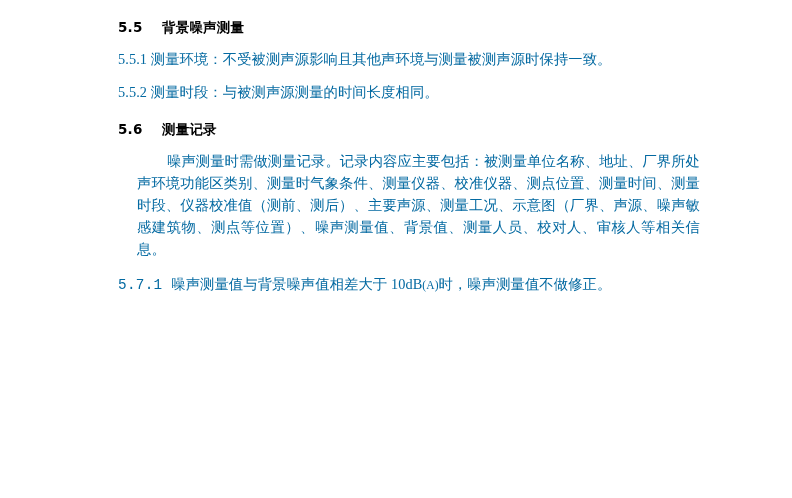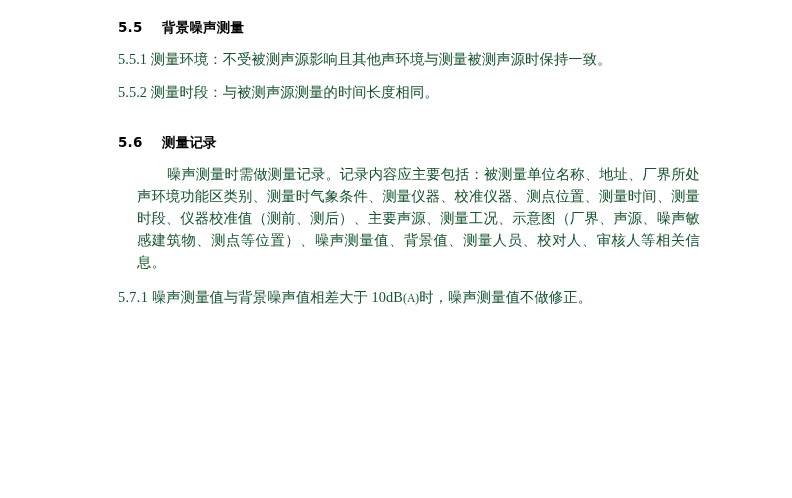--- a/index.html
+++ b/index.html
@@ -32,37 +32,38 @@
     letter-spacing: 0.2px;
   }
   .section-heading .num {
     display: inline-block;
     min-width: 44px;
   }
   .para {
     font-size: 14.3px;
     line-height: 1.55;
     margin: 0;
-    color: #14532d;
+    color: #0369a1;
     text-align: justify;
     letter-spacing: 0.1px;
   }
   .para .lead-num {
     letter-spacing: 0.3px;
+    font-family: Liberation Mono, monospace;
   }
   .indent-para {
     text-indent: 30px;
     margin-left: 19px;
   }
   .small-unit {
     font-size: 11.5px;
   }
   
   .sp-h1 { margin-top: 11px; }
-  .sp-h  { margin-top: 30px; }
+  .sp-h  { margin-top: 17px; }
   .sp-p  { margin-top: 13px; }
   .sp-p2 { margin-top: 11px; }
   .block-just { text-align: justify; text-justify: inter-ideograph; }
 </style>
 </head>
 <body>
 
 <div class="page">
 
   <h2 class="section-heading sp-h1">

